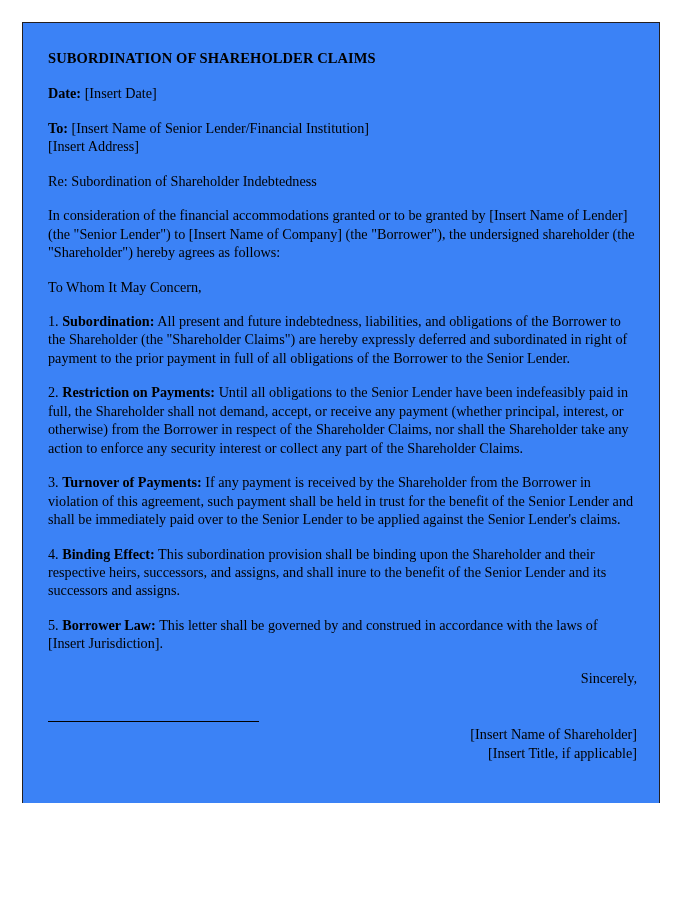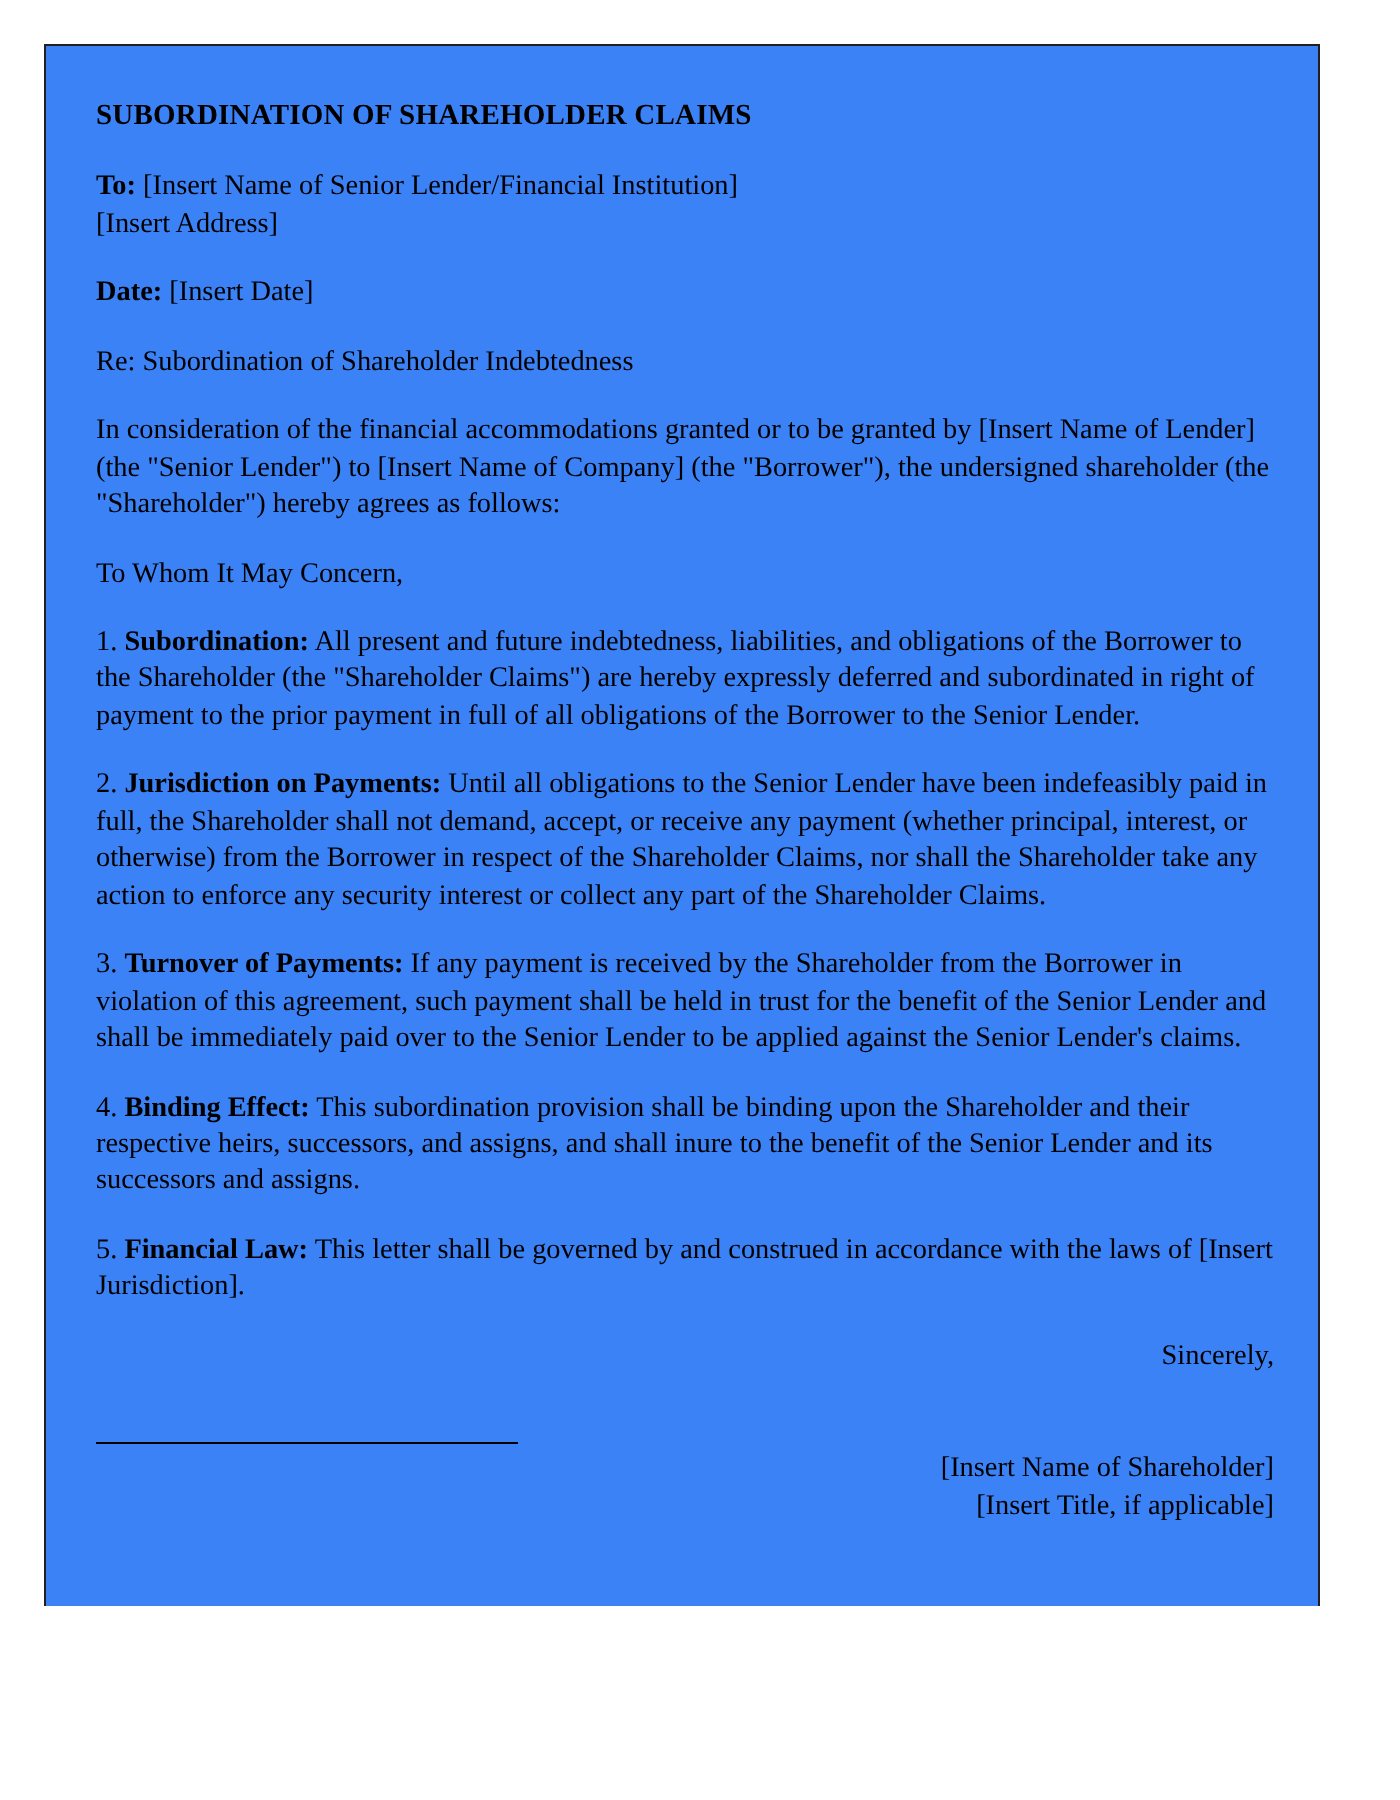--- a/index.html
+++ b/index.html
@@ -99,63 +99,63 @@
 </style>
 </head>
 <body>
 
 <div id="page-sheet">
   <div id="page-body">
 
     <div class="doc-title">SUBORDINATION OF SHAREHOLDER CLAIMS</div>
 
     <div class="block">
+      <span class="lbl">Date:</span>
+      <span>[Insert Date]</span>
+    </div>
+
+    <div class="block">
       <span class="lbl">To:</span>
       <span>[Insert Name of Senior Lender/Financial Institution]</span>
       <span class="addr-line">[Insert Address]</span>
-    </div>
-
-    <div class="block">
-      <span class="lbl">Date:</span>
-      <span>[Insert Date]</span>
     </div>
 
     <div class="block heading-line">Re: Subordination of Shareholder Indebtedness</div>
 
     <div class="block">In consideration of the financial accommodations granted or to be granted by [Insert Name of Lender] (the "Senior Lender") to [Insert Name of Company] (the "Borrower"), the undersigned shareholder (the "Shareholder") hereby agrees as follows:</div>
 
     <div class="block">To Whom It May Concern,</div>
 
     <div class="clause">
       <span class="num">1.</span>
       <span class="clause-title">Subordination:</span>
       <span>All present and future indebtedness, liabilities, and obligations of the Borrower to the Shareholder (the "Shareholder Claims") are hereby expressly deferred and subordinated in right of payment to the prior payment in full of all obligations of the Borrower to the Senior Lender.</span>
     </div>
 
     <div class="clause">
       <span class="num">2.</span>
-      <span class="clause-title">Jurisdiction on Payments:</span>
+      <span class="clause-title">Restriction on Payments:</span>
       <span>Until all obligations to the Senior Lender have been indefeasibly paid in full, the Shareholder shall not demand, accept, or receive any payment (whether principal, interest, or otherwise) from the Borrower in respect of the Shareholder Claims, nor shall the Shareholder take any action to enforce any security interest or collect any part of the Shareholder Claims.</span>
     </div>
 
     <div class="clause">
       <span class="num">3.</span>
       <span class="clause-title">Turnover of Payments:</span>
       <span>If any payment is received by the Shareholder from the Borrower in violation of this agreement, such payment shall be held in trust for the benefit of the Senior Lender and shall be immediately paid over to the Senior Lender to be applied against the Senior Lender's claims.</span>
     </div>
 
     <div class="clause">
       <span class="num">4.</span>
       <span class="clause-title">Binding Effect:</span>
       <span>This subordination provision shall be binding upon the Shareholder and their respective heirs, successors, and assigns, and shall inure to the benefit of the Senior Lender and its successors and assigns.</span>
     </div>
 
     <div class="clause">
       <span class="num">5.</span>
-      <span class="clause-title">Financial Law:</span>
+      <span class="clause-title">Borrower Law:</span>
       <span>This letter shall be governed by and construed in accordance with the laws of [Insert Jurisdiction].</span>
     </div>
 
     <div class="closing">Sincerely,</div>
 
     <div class="sig-rule"></div>
 
     <span class="sig-line">[Insert Name of Shareholder]</span>
     <span class="sig-line">[Insert Title, if applicable]</span>
 

